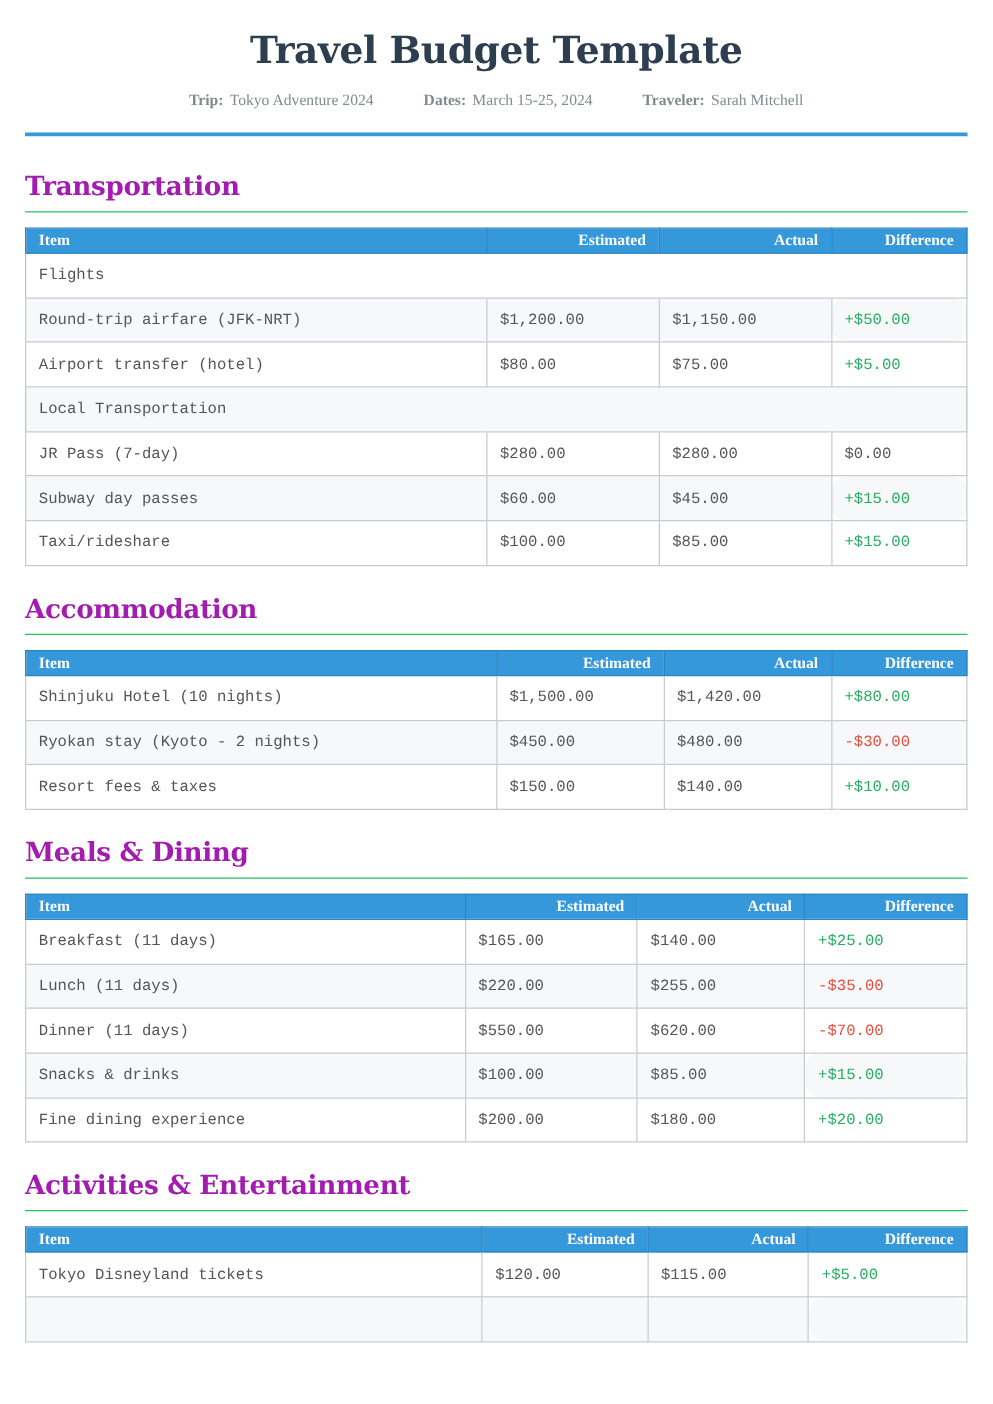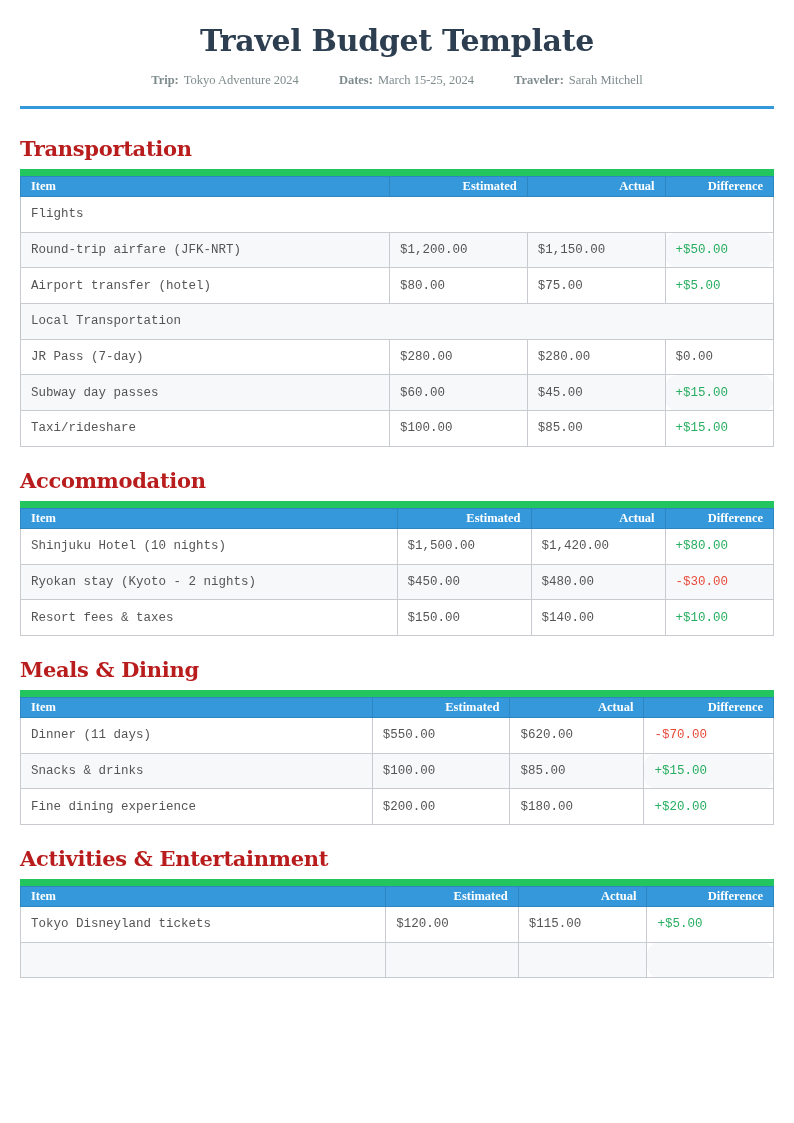--- a/index.html
+++ b/index.html
@@ -8,21 +8,21 @@
     .page { padding: 0 20px; }
 
     .doc-header { text-align: center; padding-top: 22px; padding-bottom: 18px; border-bottom: 3px solid #3498db; }
     .doc-title { font-family: "DejaVu Serif", "Liberation Serif", serif; font-size: 30px; font-weight: bold; color: #2c3e50; line-height: 38px; letter-spacing: -0.3px; }
     .meta { margin-top: 13px; font-family: "Liberation Serif", serif; font-size: 12.5px; color: #7f8c8d; display: flex; justify-content: center; gap: 40px; }
     .meta-item { white-space: nowrap; }
     .meta-label { font-weight: bold; margin-right: 5px; }
 
     .section { margin-top: 26px; }
     .section + .section { margin-top: 20px; }
-    .section-title { font-family: "DejaVu Serif", "Liberation Serif", serif; font-size: 21px; font-weight: bold; color: #b91c1c; line-height: 28px; padding-bottom: 6px; border-bottom: 7px solid #22c55e; letter-spacing: -0.3px; }
+    .section-title { font-family: "DejaVu Serif", "Liberation Serif", serif; font-size: 21px; font-weight: bold; color: #a21caf; line-height: 28px; padding-bottom: 6px; border-bottom: 1px solid #22c55e; margin-bottom: 12px; letter-spacing: -0.3px; }
 
     table { width: 100%; border-collapse: collapse; border: 1px solid #bdc3c7; }
     th { background: #3498db; color: #ffffff; font-family: "Liberation Serif", serif; font-weight: bold; font-size: 12.5px; height: 20px; padding: 0 10px; border: 1px solid #2e86c1; }
     th.l { text-align: left; }
     th.r { text-align: right; }
     td { font-family: "Liberation Mono", "DejaVu Sans Mono", monospace; font-size: 12.5px; color: #555; height: 35.7px; padding: 0 10px; border: 1px solid #c8ccd0; }
     td.r { text-align: left; }
     tr.alt td { background: #f7f8fa; }
     tr.category td { border-left: none; border-right: none; }
     tr.category td:first-child { border-left: 1px solid #bdc3c7; }
@@ -159,20 +159,32 @@
     <thead>
             <tr>
       <th class="l">Item</th>
       <th class="r">Estimated</th>
       <th class="r">Actual</th>
       <th class="r">Difference</th>
     </tr>
           </thead>
           <tbody>
             <tr class="">
+        <td>Breakfast (11 days)</td>
+        <td class="r">$165.00</td>
+        <td class="r">$140.00</td>
+        <td class="r pos">+$25.00</td>
+            </tr>
+            <tr class="alt">
+        <td>Lunch (11 days)</td>
+        <td class="r">$220.00</td>
+        <td class="r">$255.00</td>
+        <td class="r neg">-$35.00</td>
+            </tr>
+            <tr class="">
         <td>Dinner (11 days)</td>
         <td class="r">$550.00</td>
         <td class="r">$620.00</td>
         <td class="r neg">-$70.00</td>
             </tr>
             <tr class="alt">
         <td>Snacks &amp; drinks</td>
         <td class="r">$100.00</td>
         <td class="r">$85.00</td>
         <td class="r pos">+$15.00</td>

